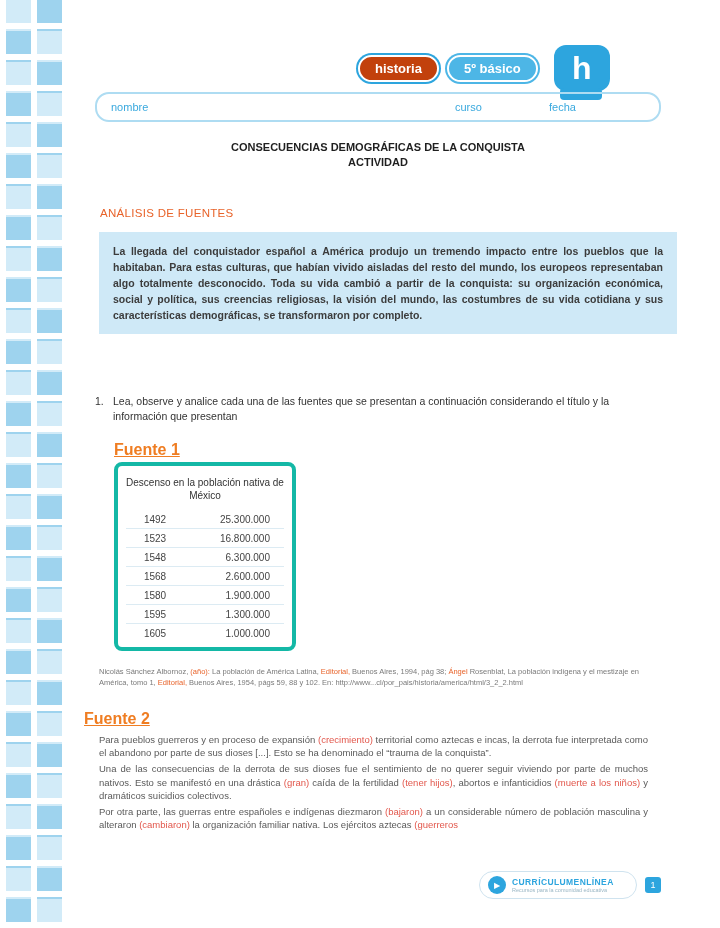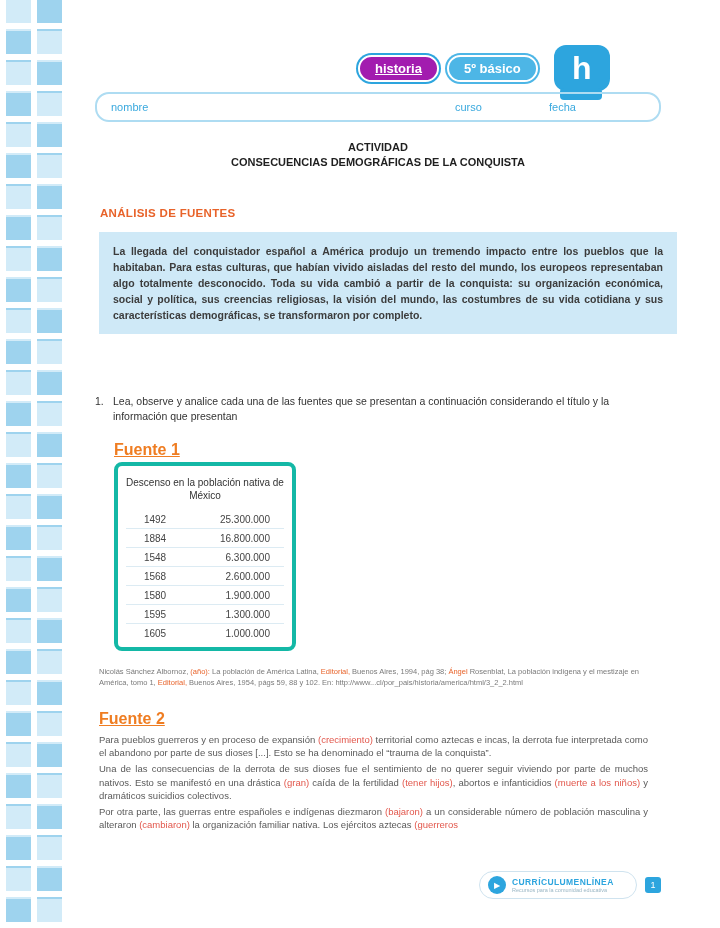--- a/index.html
+++ b/index.html
@@ -19,21 +19,21 @@
       repeating-linear-gradient(0deg, #fff 0 6px, rgba(255,255,255,0) 6px 31px),
       repeating-conic-gradient(#9ed3ee 0% 25%, #d2ebf8 0% 50%);
     background-size:auto,auto,62px 62px;
   }
   
   .header-row{ position:absolute; left:358px; top:44px; height:48px; display:flex; align-items:center; }
   .pill{
     color:#fff; font-weight:bold; font-size:13px; padding:4px 15px;
     border:2px solid #fff; border-radius:14px; margin-right:8px; white-space:nowrap;
   }
-  .pill-subject{ background:#a21caf; box-shadow:0 0 0 2px #2da5de;text-decoration:underline; }
+  .pill-subject{ background:#c2410c; box-shadow:0 0 0 2px #2da5de; }
   .pill-grade{ background:#4db6e6; box-shadow:0 0 0 2px #4db6e6; }
   .logo{
     width:56px; height:46px; background:#2da5de; border-radius:12px;
     color:#fff; font-weight:bold; font-size:32px; line-height:1;
     display:flex; align-items:center; justify-content:center;
     position:relative; margin-left:8px;
   }
   .logo::after{
     content:""; position:absolute; left:6px; bottom:-9px;
     width:42px; height:12px; background:#2da5de; border-radius:4px;
@@ -49,42 +49,42 @@
   .lbl-fecha{ left:452px; }
   
   .act-title{
     position:absolute; left:95px; top:140px; width:566px;
     text-align:center; font-weight:bold; color:#1f1f1f;
     font-size:11px; line-height:15px;
   }
   
   .section-heading{
     position:absolute; left:100px; top:207px;
-    font-size:11.5px; font-weight:bold; color:#e8632a; letter-spacing:.3px;
+    font-size:11.5px; font-weight:normal; color:#e8632a; letter-spacing:.3px;
   }
   
   .intro-box{
     position:absolute; left:99px; top:232px; width:578px;
     background:#cfe9f7; padding:11px 14px;
     font-size:10.5px; font-weight:bold; line-height:16px;
     color:#3c3c3c; text-align:justify;
   }
   
   .instruction{
     position:absolute; left:95px; top:394px; width:556px;
     font-size:10.5px; color:#333; line-height:15px; display:flex;
   }
   .instruction .num{ flex:0 0 18px; font-weight:normal; }
   
   .fuente-label{
     position:absolute; font-size:16px; font-weight:bold;
     color:#ef7d22; text-decoration:underline;
   }
   .fuente1-label{ left:114px; top:441px; }
-  .fuente2-label{ left:99px; top:710px; }
+  .fuente2-label{ left:84px; top:710px; }
   
   .data-table{
     position:absolute; left:114px; top:462px; width:182px;
     border:4px solid #14b8a6; border-radius:8px; background:#fff;
     padding:10px 8px 4px 8px;
   }
   .data-table .t-title{
     font-size:10px; color:#333; text-align:center; line-height:13px; margin-bottom:8px;
   }
   .t-row{
@@ -142,43 +142,43 @@
   </div>
 </div>
 
 <div class="namebox">
   <span class="label lbl-nombre">nombre</span>
   <span class="label lbl-curso">curso</span>
   <span class="label lbl-fecha">fecha</span>
 </div>
 
 <div class="act-title">
+  <div>CONSECUENCIAS DEMOGRÁFICAS DE LA CONQUISTA</div>
   <div>ACTIVIDAD</div>
-  <div>CONSECUENCIAS DEMOGRÁFICAS DE LA CONQUISTA</div>
 </div>
 
 <div class="section-heading">ANÁLISIS DE FUENTES</div>
 
 <div class="intro-box">La llegada del conquistador español a América produjo un tremendo impacto entre los pueblos que la habitaban. Para estas culturas, que habían vivido aisladas del resto del mundo, los europeos representaban algo totalmente desconocido. Toda su vida cambió a partir de la conquista: su organización económica, social y política, sus creencias religiosas, la visión del mundo, las costumbres de su vida cotidiana y sus características demográficas, se transformaron por completo.</div>
 
 <div class="instruction">
   <span class="num">1.</span>
   <span>Lea, observe y analice cada una de las fuentes que se presentan a continuación considerando el título y la información que presentan</span>
 </div>
 
 <div class="fuente-label fuente1-label">Fuente 1</div>
 
 <div class="data-table">
   <div class="t-title">Descenso en la población nativa de México</div>
   <div class="t-row">
     <span class="year">1492</span>
     <span class="val">25.300.000</span>
   </div>
   <div class="t-row">
-    <span class="year">1884</span>
+    <span class="year">1523</span>
     <span class="val">16.800.000</span>
   </div>
   <div class="t-row">
     <span class="year">1548</span>
     <span class="val">6.300.000</span>
   </div>
   <div class="t-row">
     <span class="year">1568</span>
     <span class="val">2.600.000</span>
   </div>

